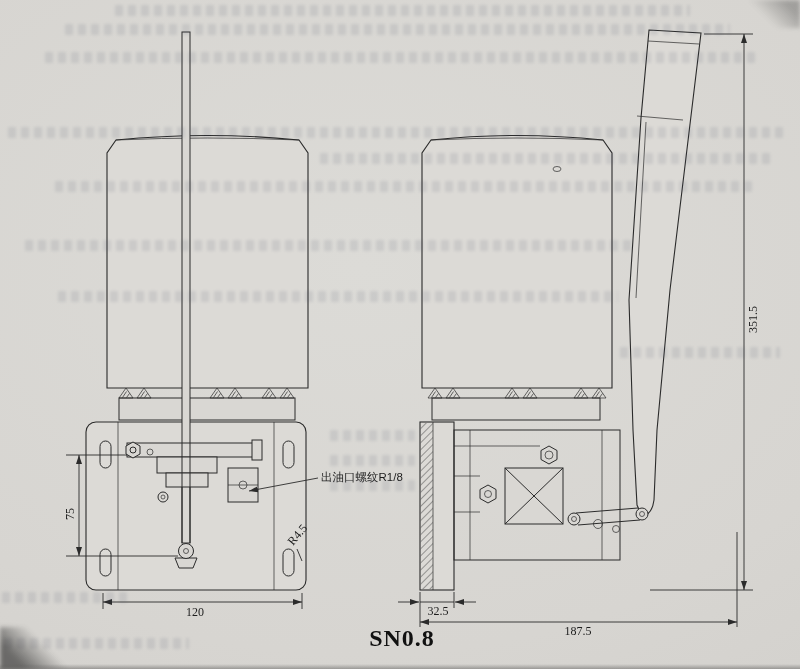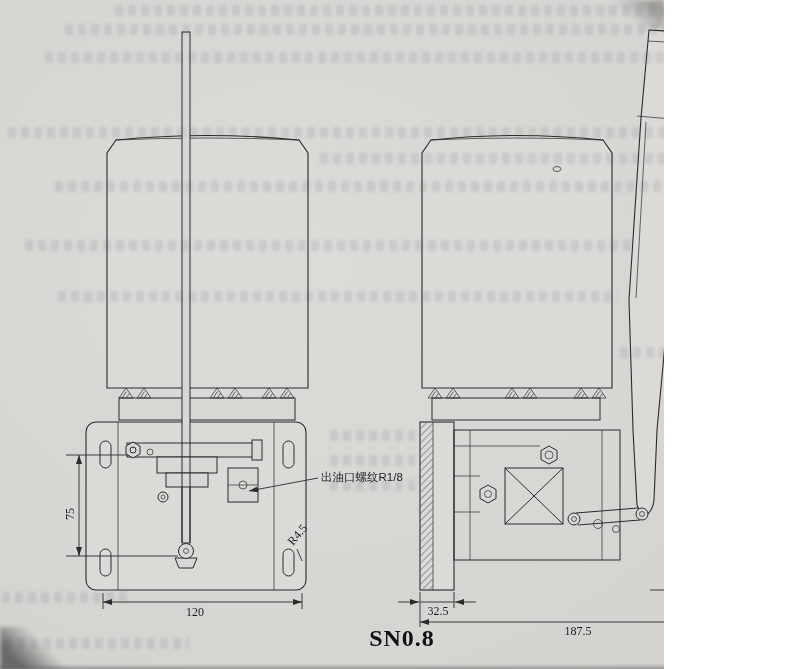--- a/index.html
+++ b/index.html
@@ -1,17 +1,17 @@
 <!DOCTYPE html>
 <html><head>
 <meta charset="utf-8">
 <style>
   html,body{margin:0;padding:0}
   .page{
-    position:relative;width:664px;height:669px;overflow:hidden;
+    position:relative;width:800px;height:669px;overflow:hidden;
     background:radial-gradient(125% 105% at 45% 40%, #dcdbd7 0%, #d7d5d1 55%, #cfcdc9 100%);
     font-family:"Liberation Serif",serif;
   }
   svg{position:absolute;left:0;top:0}
   .ln{stroke:#2b2b2b;stroke-width:1;fill:none}
   .thin{stroke:#2b2b2b;stroke-width:.7;fill:none}
   .dim{stroke:#2b2b2b;stroke-width:.9;fill:none}
   .fillp{fill:#d9d7d3;stroke:#2b2b2b;stroke-width:1}
   .fillp2{fill:#dcdad6;stroke:#2b2b2b;stroke-width:1.1}
   .dimtxt{font:12px "Liberation Serif",serif;fill:#1d1d1d}

